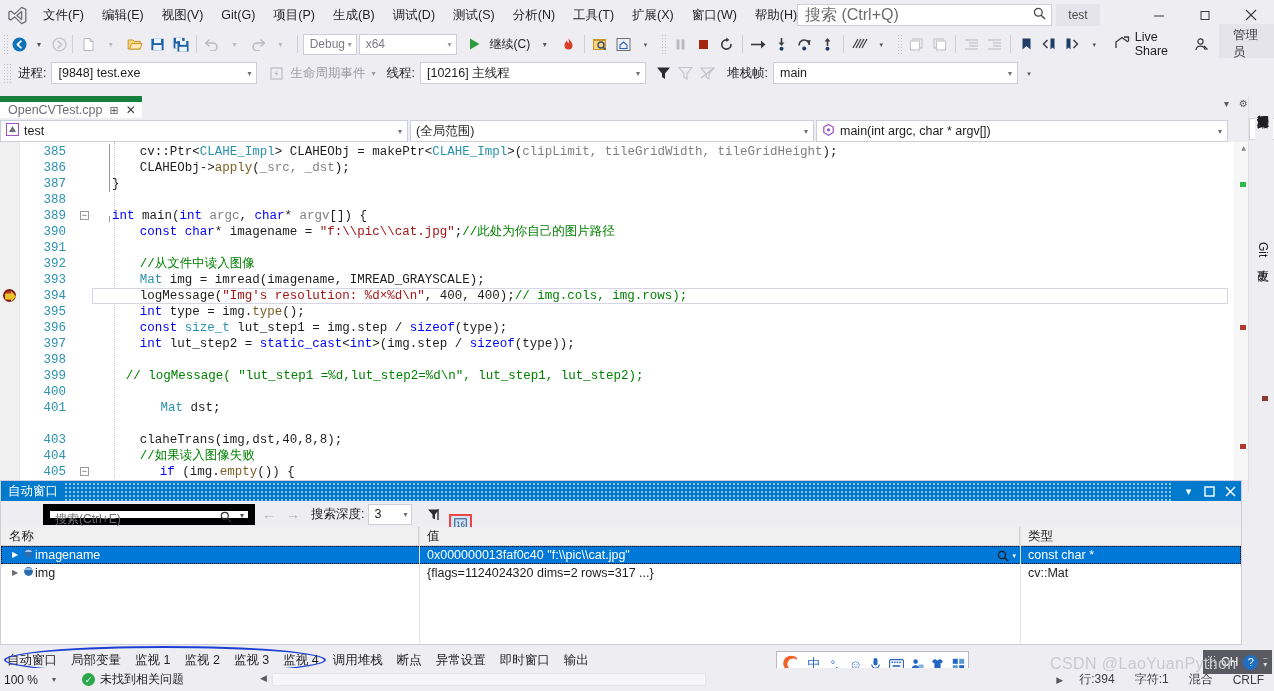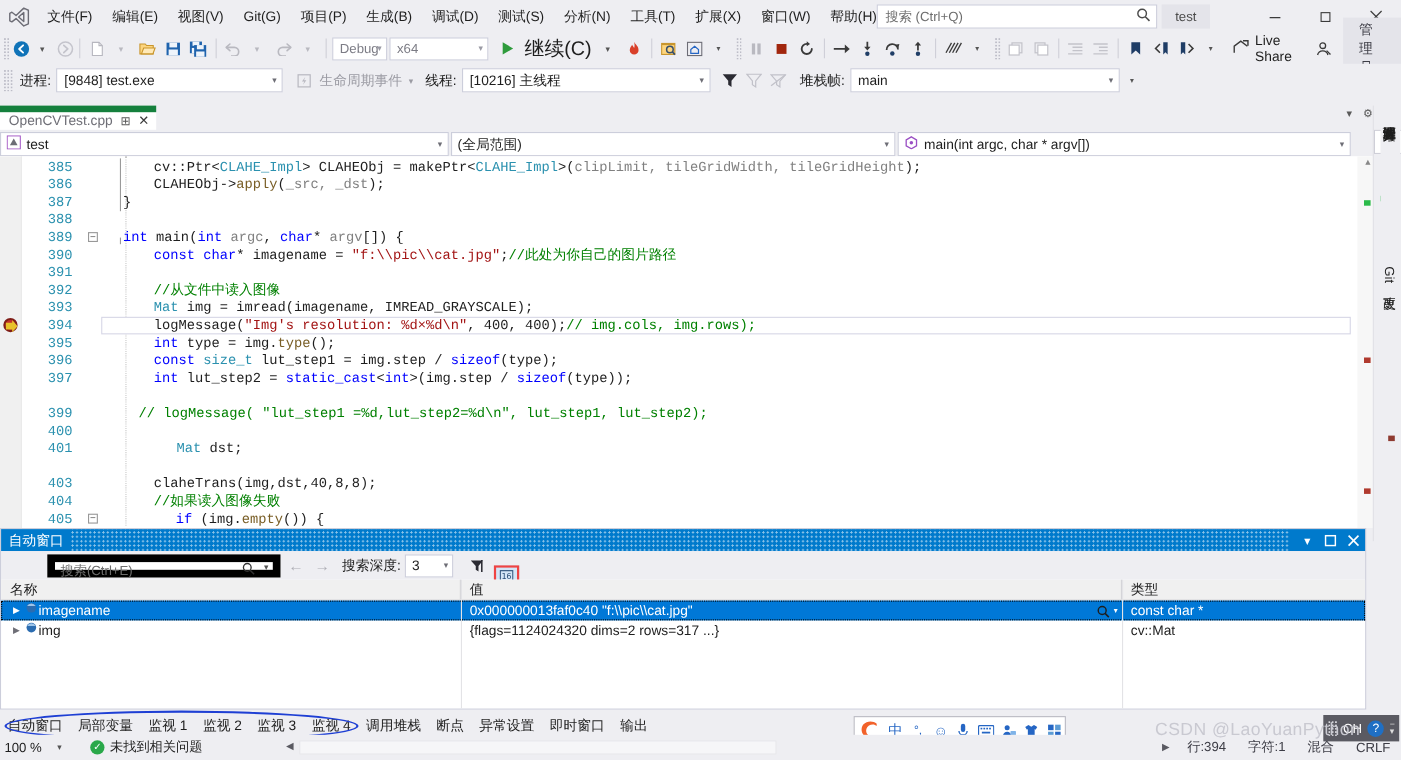--- a/index.html
+++ b/index.html
@@ -25,21 +25,21 @@
   .menu { display:flex; align-items:center; height:30px; }
   .menu-item {
     padding:0 9px; height:30px; line-height:30px; font-size:12.5px; color:#1e1e1e;
     white-space:nowrap; cursor:default;
   }
 
   .search-box {
     position:absolute; left:797px; top:4px; width:255px; height:22px;
     background:#ffffff; border:1px solid #cccedb; display:flex; align-items:center;
   }
-  .search-box .ph { flex:1; padding-left:7px; font-size:12px; color:#6d6d6d; white-space:nowrap; }
+  .search-box .ph { flex:1; padding-left:7px; font-size:16px; color:#6d6d6d; white-space:nowrap; }
   .search-box .mag { width:24px; text-align:center; color:#5a5a5a; font-size:13px; }
   .win-title {
     position:absolute; left:1056px; top:4px; width:44px; height:22px;
     background:#e4e4ea; color:#4b4b4b; font-size:12px;
     display:flex; align-items:center; justify-content:center;
   }
   .wctrl { position:absolute; top:0; width:46px; height:30px; display:flex; align-items:center; justify-content:center; color:#3b3b3b; }
   .wc-min { right:92px; } .wc-max { right:46px; } .wc-close { right:0px; }
 
   
@@ -57,21 +57,21 @@
   .tb-btn.dis { color:#b9b9c0; }
   .tb-sep { width:1px; height:18px; background:#cfcfd8; margin:0 4px; }
   .tb-combo {
     height:21px; background:#ffffff; border:1px solid #cccedb; display:flex; align-items:center;
     font-size:12px; color:#7c7c85; padding-left:6px; position:relative; margin:0 1px;
   }
   .tb-combo .arw { position:absolute; right:4px; top:50%; transform:translateY(-50%); font-size:8px; color:#9a9aa4; }
   .tb-go {
     width:23px;height:22px;display:flex;align-items:center;justify-content:center;
   }
-  .tb-text { font-size:18px; color:#1e1e1e; padding:0 4px; white-space:nowrap; }
+  .tb-text { font-size:12px; color:#1e1e1e; padding:0 4px; white-space:nowrap; }
   .tb-caret { font-size:8px; color:#555; padding:0 3px 0 1px; }
   .liveshare { display:flex;align-items:center;gap:5px;padding:0 8px;height:22px;font-size:12.5px;color:#1e1e1e; }
   .admin-badge {
     background:#e4e4ea; color:#3c3c45; font-size:12.5px;
     padding:3px 14px; margin-left:6px;
   }
 
   
   .dbgbar {
     position:absolute; left:0; top:58px; width:1274px; height:30px;
@@ -642,20 +642,21 @@
         <div class="cline" style="position: absolute; left: 0px; right: 0px; top: 98px;"><span class="lnum">391</span><span class="ctext" style="left: 78px;"></span></div>
         <div class="cline" style="position: absolute; left: 0px; right: 0px; top: 114px;"><span class="lnum">392</span><span class="ctext" style="left: 119.7px;"><span class="c">//从文件中读入图像</span></span></div>
         <div class="cline" style="position: absolute; left: 0px; right: 0px; top: 130px;"><span class="lnum">393</span><span class="ctext" style="left: 119.7px;"><span class="t">Mat</span><span class="n"> img = </span><span class="n">imread</span><span class="n">(</span><span class="n">imagename, IMREAD_GRAYSCALE</span><span class="n">);</span></span></div>
         <div class="cur-line-box" style="top: 146px; left: 72px; right: 6px;"></div>
         <div class="cline" style="position: absolute; left: 0px; right: 0px; top: 146px;"><span class="lnum">394</span><span class="ctext" style="left: 119.7px;"><span class="n">logMessage</span><span class="n">(</span><span class="s">"Img's resolution: %d×%d\n"</span><span class="n">, 400, 400);</span><span class="c">// img.cols, img.rows);</span></span></div>
         <div class="bp-dot" style="top: 147px; left: -17px;"></div>
         <div class="bp-arrow" style="top: 149px; left: -15px;"></div>
         <div class="cline" style="position: absolute; left: 0px; right: 0px; top: 162px;"><span class="lnum">395</span><span class="ctext" style="left: 119.7px;"><span class="k">int</span><span class="n"> type = img.</span><span class="f">type</span><span class="n">();</span></span></div>
         <div class="cline" style="position: absolute; left: 0px; right: 0px; top: 178px;"><span class="lnum">396</span><span class="ctext" style="left: 119.7px;"><span class="k">const</span><span class="n"> </span><span class="t">size_t</span><span class="n"> lut_step1 = img.step / </span><span class="k">sizeof</span><span class="n">(type);</span></span></div>
         <div class="cline" style="position: absolute; left: 0px; right: 0px; top: 194px;"><span class="lnum">397</span><span class="ctext" style="left: 119.7px;"><span class="k">int</span><span class="n"> lut_step2 = </span><span class="k">static_cast</span><span class="n">&lt;</span><span class="k">int</span><span class="n">&gt;(img.step / </span><span class="k">sizeof</span><span class="n">(type));</span></span></div>
+        <div class="cline" style="position: absolute; left: 0px; right: 0px; top: 210px;"><span class="lnum">398</span><span class="ctext" style="left: 78px;"></span></div>
         <div class="cline" style="position: absolute; left: 0px; right: 0px; top: 226px;"><span class="lnum">399</span><span class="ctext" style="left: 105.8px;"><span class="c">// logMessage( "lut_step1 =%d,lut_step2=%d\n", lut_step1, lut_step2);</span></span></div>
         <div class="cline" style="position: absolute; left: 0px; right: 0px; top: 242px;"><span class="lnum">400</span><span class="ctext" style="left: 78px;"></span></div>
         <div class="cline" style="position: absolute; left: 0px; right: 0px; top: 258px;"><span class="lnum">401</span><span class="ctext" style="left: 140.55px;"><span class="t">Mat</span><span class="n"> dst;</span></span></div>
         <div class="cline" style="position: absolute; left: 0px; right: 0px; top: 290px;"><span class="lnum">403</span><span class="ctext" style="left: 119.7px;"><span class="n">claheTrans(img,dst,40,8,8);</span></span></div>
         <div class="cline" style="position: absolute; left: 0px; right: 0px; top: 306px;"><span class="lnum">404</span><span class="ctext" style="left: 119.7px;"><span class="c">//如果读入图像失败</span></span></div>
         <div class="cline" style="position: absolute; left: 0px; right: 0px; top: 322px;"><span class="lnum">405</span><span class="fold" style="left: 60px; top: 3px;">−</span><span class="ctext" style="left: 119.7px; margin-left: 20px;"><span class="k">if</span><span class="n"> (img.</span><span class="f">empty</span><span class="n">()) {</span></span></div>
         <div class="brace-bar" style="left: 89px; top: 2px; height: 48px;"></div>
         <div class="brace-bar" style="left: 89px; top: 74px; height: 6px;"></div>
       </div>
     <div class="ed-scroll-right">

